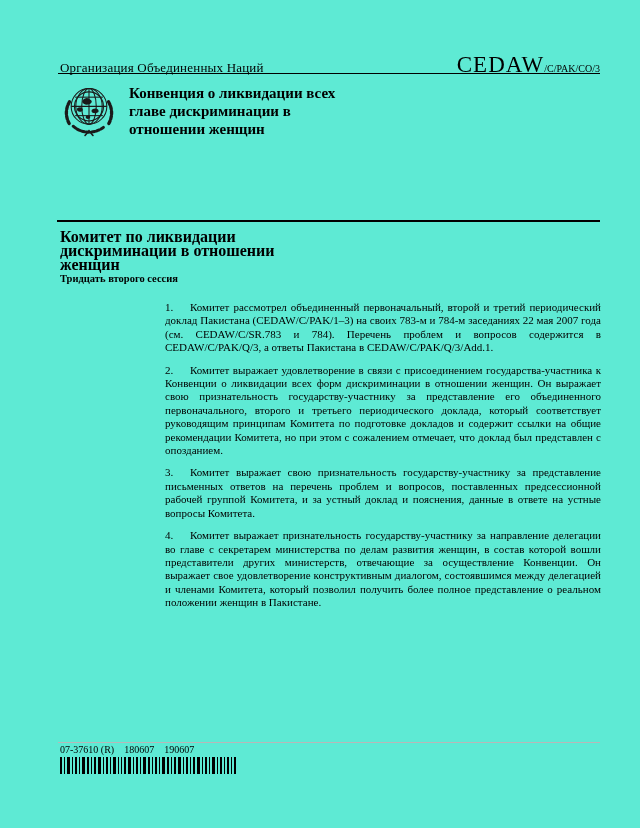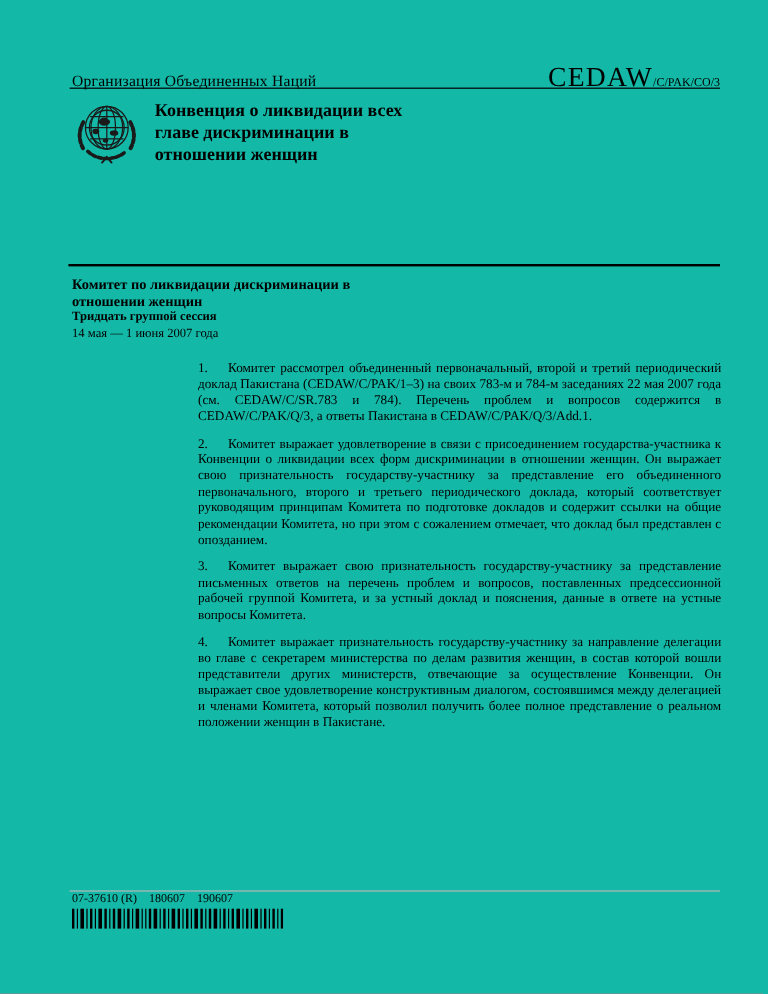--- a/index.html
+++ b/index.html
@@ -1,20 +1,20 @@
 <!DOCTYPE html>
 <html><head>
 <meta charset="utf-8">
 <style>
   * { margin:0; padding:0; box-sizing:border-box; }
   html,body { background:#888; }
   .page {
     position:relative;
     width:640px; height:828px;
-    background:#14b8a6;
+    background:#5eead4;
     color:#000;
     font-family:"Liberation Serif","DejaVu Serif",serif;
     overflow:hidden;
     margin:0 auto;
   }
 
   
   .masthead {
     position:absolute; top:52px; left:60px; right:40px;
     display:flex; justify-content:space-between; align-items:baseline;
@@ -41,21 +41,21 @@
     font-size:10.5px; line-height:13px;
   }
 
   .rule-thick {
     position:absolute; top:220px; left:57px; right:40px;
     border-top:2px solid #000;
   }
 
   
   .committee { position:absolute; top:230px; left:60px; width:270px; }
-  .committee-name { font-weight:bold; font-size:12px; line-height:14px; width:250px;font-family:Liberation Serif, serif; }
+  .committee-name { font-weight:bold; font-size:16px; line-height:14px; width:250px;font-family:Liberation Serif, serif; }
   .session { font-weight:bold; font-size:10.5px; line-height:13.5px; }
   .session-dates { font-size:10.5px; line-height:13.5px; }
 
   
   .main { position:absolute; top:301px; left:125px; width:476px; }
   .main-title {
     font-weight:bold; font-size:12.5px; line-height:17px;
     max-width:400px; margin-bottom:13px;
   }
   .para {
@@ -117,22 +117,21 @@
         <path d="M44 84 l6 -7 l6 7" stroke-width="2.5"></path>
       </g>
     </svg>
     <div class="conv-title">Конвенция о ликвидации всех главе дискриминации в отношении женщин</div>
   </div>
 
   <div class="rule-thick"></div>
 
   <div class="committee">
     <div class="committee-name">Комитет по ликвидации дискриминации в отношении женщин</div>
-    <div class="session">Тридцать группой сессия</div>
-    <div class="session-dates">14 мая — 1 июня 2007 года</div>
+    <div class="session">Тридцать второго сессия</div>
   </div>
 
   <div class="main">
 
     <p class="para"><span class="pnum">1.</span><span>Комитет рассмотрел объединенный первоначальный, второй и третий периодический доклад Пакистана (CEDAW/C/PAK/1–3) на своих 783-м и 784-м заседаниях 22 мая 2007 года (см. CEDAW/C/SR.783 и 784). Перечень проблем и вопросов содержится в CEDAW/C/PAK/Q/3, а ответы Пакистана в CEDAW/C/PAK/Q/3/Add.1.</span></p>
 
 
     <p class="para"><span class="pnum">2.</span><span>Комитет выражает удовлетворение в связи с присоединением государства-участника к Конвенции о ликвидации всех форм дискриминации в отношении женщин. Он выражает свою признательность государству-участнику за представление его объединенного первоначального, второго и третьего периодического доклада, который соответствует руководящим принципам Комитета по подготовке докладов и содержит ссылки на общие рекомендации Комитета, но при этом с сожалением отмечает, что доклад был представлен с опозданием.</span></p>
 
     <p class="para"><span class="pnum">3.</span><span>Комитет выражает свою признательность государству-участнику за представление письменных ответов на перечень проблем и вопросов, поставленных предсессионной рабочей группой Комитета, и за устный доклад и пояснения, данные в ответе на устные вопросы Комитета.</span></p>

